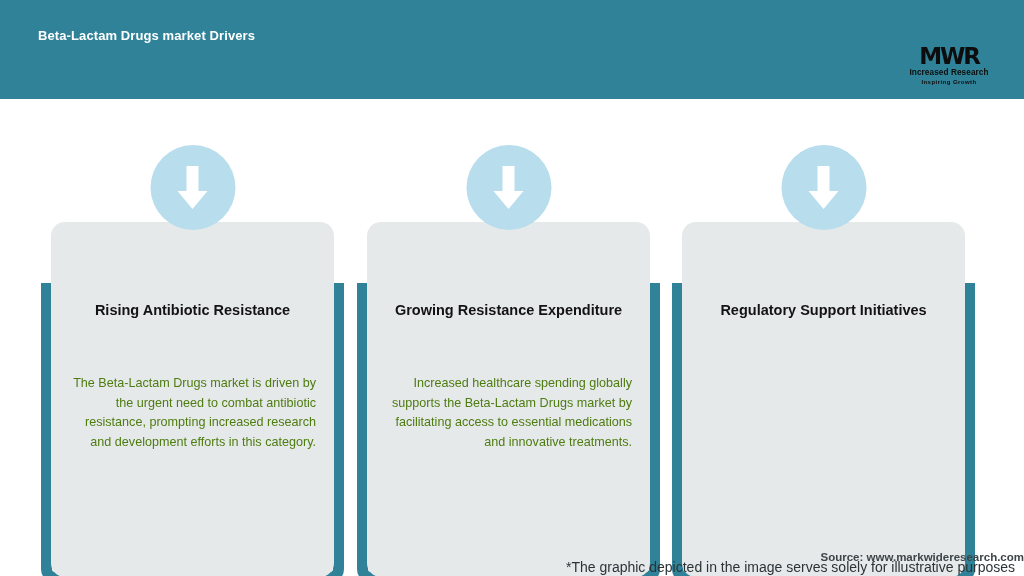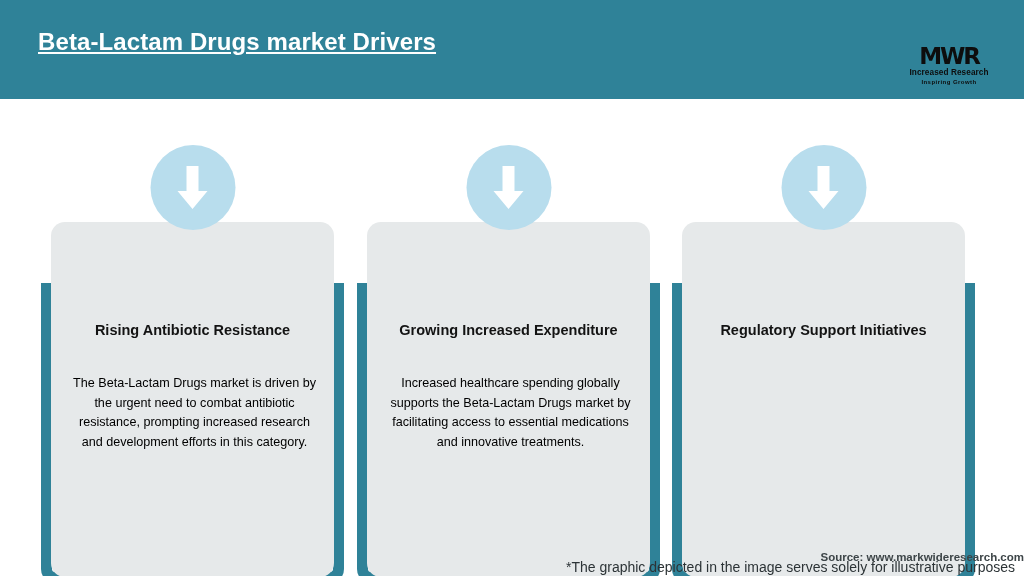--- a/index.html
+++ b/index.html
@@ -22,26 +22,25 @@
     top: 0;
     width: 1024px;
     height: 99px;
     background: #2f8298;
     box-sizing: border-box;
   }
   .header-title {
     position: absolute;
     left: 38px;
     top: 28px;
-    font-size: 24px;
+    font-size: 13px;
     font-weight: bold;
     color: #ffffff;
     letter-spacing: 0.1px;
     white-space: nowrap;
-    text-decoration: underline;
   }
 
   
   .logo {
     position: absolute;
     right: 20px;
     top: 8px;
     width: 110px;
     height: 50px;
     text-align: center;
@@ -132,31 +131,30 @@
   .card-title {
     position: absolute;
     left: 18px;
     right: 18px;
     top: 77px;
     text-align: center;
     font-size: 14.5px;
     font-weight: bold;
     color: #131313;
     line-height: 22px;
-    margin-top: 20px;
   }
   .card-body {
     position: absolute;
     left: 22px;
     right: 18px;
     top: 152px;
     font-size: 12.6px;
-    color: #000000;
+    color: #4d7c0f;
     line-height: 19.5px;
-    text-align: center;
+    text-align: right;
   }
 
   
   .footer-source {
     position: absolute;
     left: 0;
     right: 0;
     bottom: 13px;
     text-align: right;
     font-size: 11.5px;
@@ -197,21 +195,21 @@
     <div class="icon-circle">
       <svg width="38" height="50" viewBox="0 0 38 50" aria-hidden="true">
         <path d="M13 3 h12 v25 h9 L19 46 L4 28 h9 Z" fill="#ffffff"></path>
       </svg>
     </div>
   </div>
 
   <div class="card-wrap c2">
     <div class="frame"></div>
     <div class="card">
-      <div class="card-title">Growing Increased Expenditure</div>
+      <div class="card-title">Growing Resistance Expenditure</div>
       <div class="card-body">Increased healthcare spending globally supports the Beta-Lactam Drugs market by facilitating access to essential medications and innovative treatments.</div>
     </div>
     <div class="icon-circle">
       <svg width="38" height="50" viewBox="0 0 38 50" aria-hidden="true">
         <path d="M13 3 h12 v25 h9 L19 46 L4 28 h9 Z" fill="#ffffff"></path>
       </svg>
     </div>
   </div>
 
   <div class="card-wrap c3">

